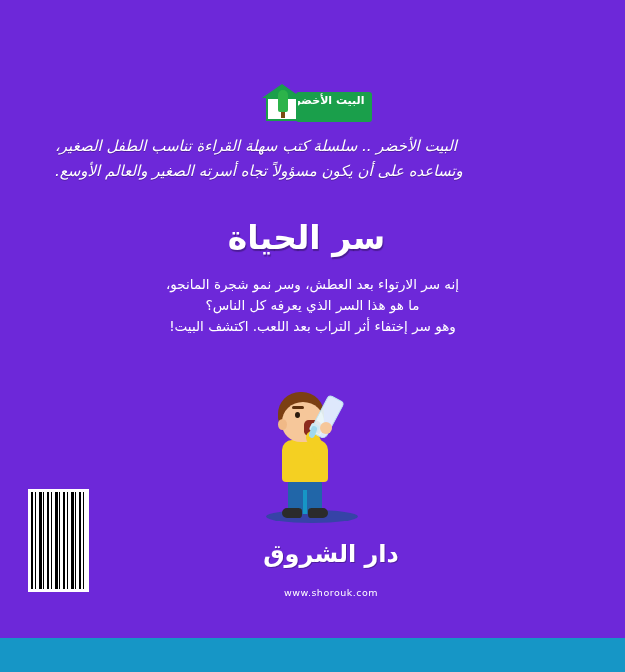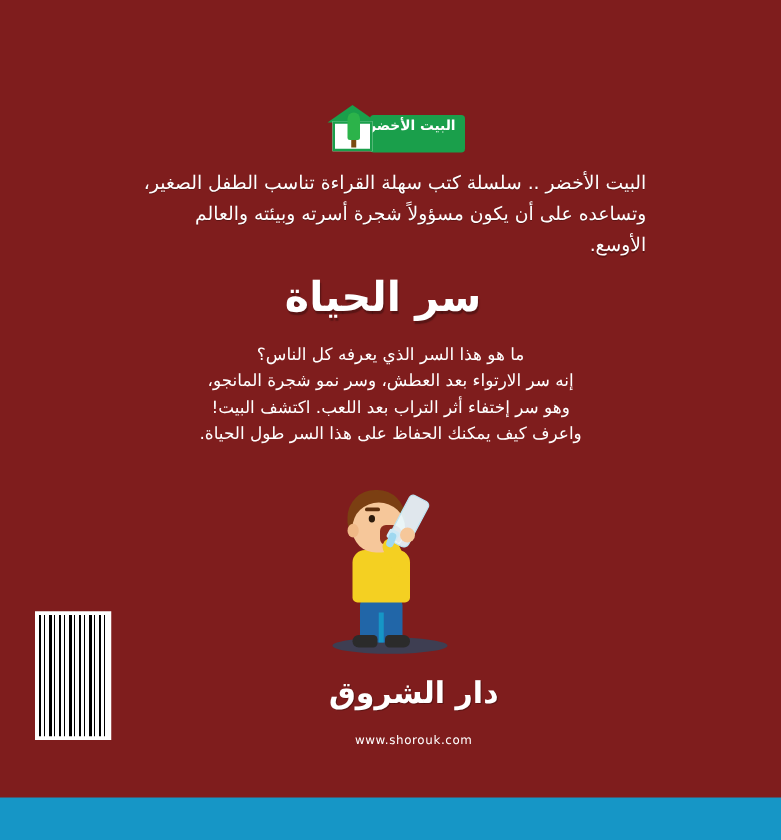--- a/index.html
+++ b/index.html
@@ -10,21 +10,21 @@
     width: 625px;
     height: 672px;
     background: #1595c4;
     font-family: "DejaVu Sans", sans-serif;
     overflow: hidden;
     position: relative;
   }
   .page {
     position: absolute;
     inset: 0;
-    background: #7f1d1d;
+    background: #6d28d9;
   }
   
   .logo-wrap {
     position: absolute;
     top: 82px;
     left: 0;
     right: 0;
     display: flex;
     justify-content: center;
   }
@@ -100,28 +100,29 @@
     width: 4px;
     height: 10px;
     background: #7a4a12;
   }
   
   .blurb {
     position: absolute;
     top: 134px;
     left: 0;
     right: 0;
-    text-align: right;
+    text-align: left;
     color: #ffffff;
     font-size: 15px;
     line-height: 25px;
-    padding: 0 108px;
+    padding: 0 55px;
     box-sizing: border-box;
     direction: rtl;
     text-shadow: 0 1px 0 rgba(0,0,0,0.25);
+    font-style: italic;
   }
   .blurb p { margin: 0; }
   
   .title {
     position: absolute;
     top: 218px;
     left: 0;
     right: 12px;
     text-align: center;
     color: #ffffff;
@@ -390,30 +391,29 @@
         <div class="house-roof"></div>
         <div class="house-body"></div>
         <div class="house-trunk"></div>
         <div class="house-tree"></div>
       </div>
     </div>
   </div>
 
   <div class="blurb">
     <p>البيت الأخضر .. سلسلة كتب سهلة القراءة تناسب الطفل الصغير،</p>
-    <p>وتساعده على أن يكون مسؤولاً شجرة أسرته وبيئته والعالم الأوسع.</p>
+    <p>وتساعده على أن يكون مسؤولاً تجاه أسرته الصغير والعالم الأوسع.</p>
   </div>
 
   <div class="title">سر الحياة</div>
 
   <div class="desc">
+    <p>إنه سر الارتواء بعد العطش، وسر نمو شجرة المانجو،</p>
     <p>ما هو هذا السر الذي يعرفه كل الناس؟</p>
-    <p>إنه سر الارتواء بعد العطش، وسر نمو شجرة المانجو،</p>
     <p>وهو سر إختفاء أثر التراب بعد اللعب. اكتشف البيت!</p>
-    <p>واعرف كيف يمكنك الحفاظ على هذا السر طول الحياة.</p>
   </div>
 
   <div class="illus">
     <div class="illus-inner">
       <div class="shadow"></div>
       <div class="legs"></div>
       <div class="leg-split"></div>
       <div class="shoe-l"></div>
       <div class="shoe-r"></div>
       <div class="body-shirt"></div>

